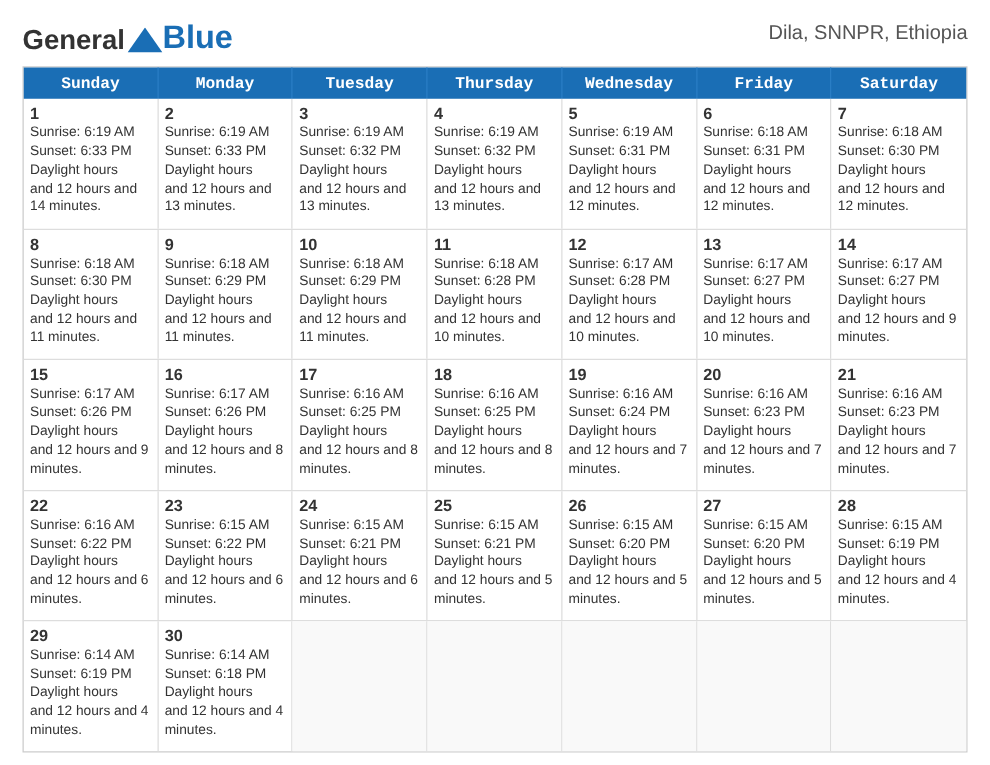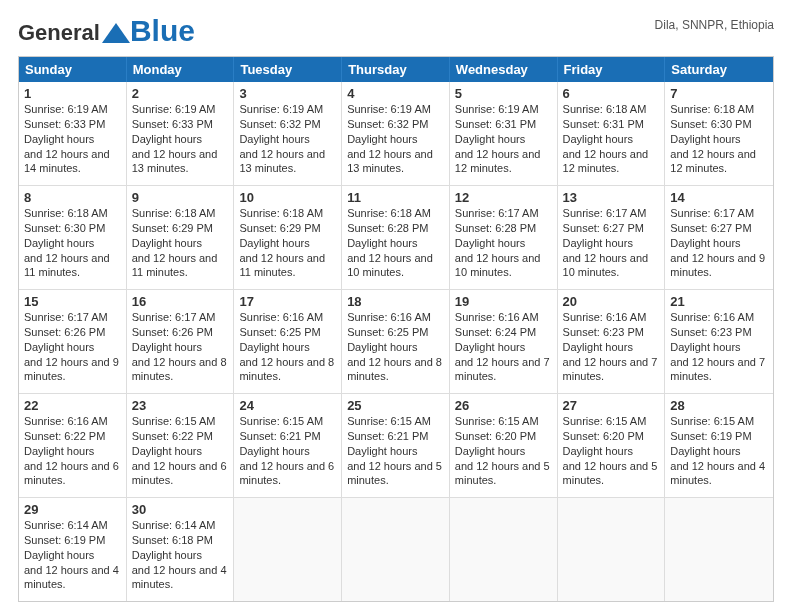--- a/index.html
+++ b/index.html
@@ -44,41 +44,42 @@
     }
     .title-block {
       text-align: right;
     }
     .month-title {
       font-size: 32px;
       color: #333;
       font-weight: normal;
     }
     .location-title {
-      font-size: 12px;
+      font-size: 16px;
       color: #555;
     }
     .calendar {
       flex: 1;
       display: flex;
       flex-direction: column;
       border: 1px solid #ccc;
     }
     .cal-header {
       display: grid;
       grid-template-columns: repeat(7, 1fr);
       background: #1a6eb5;
     }
     .cal-header-cell {
       color: #fff;
       font-size: 13px;
       font-weight: bold;
       padding: 5px 6px;
-      text-align: left;
+      text-align: center;
       border-right: 1px solid #2a7ec5;
+      font-family: Liberation Mono, monospace;
     }
     .cal-header-cell:last-child { border-right: none; }
     .cal-body {
       flex: 1;
       display: flex;
       flex-direction: column;
     }
     .cal-row {
       display: grid;
       grid-template-columns: repeat(7, 1fr);
@@ -115,21 +116,21 @@
 
 <div class="page">
   <div class="header">
     <div class="logo">
       <div class="logo-text">
         <span class="logo-general">General</span>
         <svg class="logo-icon" viewBox="0 0 28 20">
           <polygon points="14,0 28,20 0,20" fill="#1a6eb5"></polygon>
         </svg>
       </div>
-      <div style="font-size:30px; font-weight:bold; color:#1a6eb5; margin-top:-4px;">
+      <div style="font-size:26px; font-weight:bold; color:#1a6eb5; margin-top:-4px;">
         <span>Blue</span>
       </div>
     </div>
     <div class="title-block">
       <div class="location-title">Dila, SNNPR, Ethiopia</div>
     </div>
   </div>
 
   <div class="calendar">
     <div class="cal-header">

